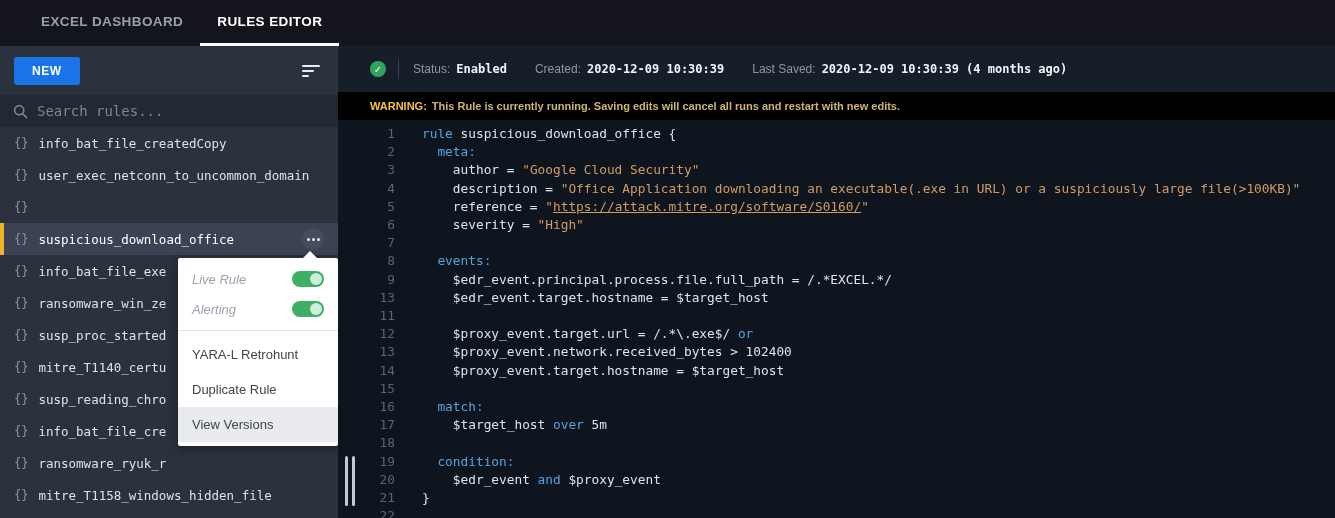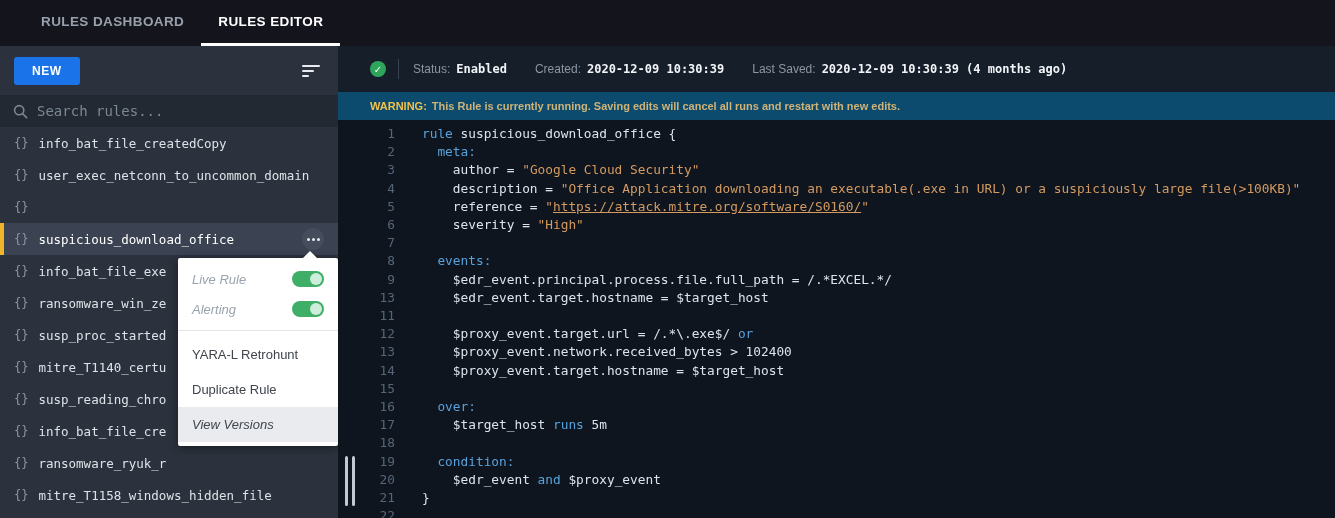--- a/index.html
+++ b/index.html
@@ -52,35 +52,35 @@
     border-left:8px solid transparent; border-right:8px solid transparent; border-bottom:8px solid #fff; }
   .menu-toggle-row { display:flex; align-items:center; justify-content:space-between;
     padding:7px 14px;font-style:italic; }
   .menu-toggle-label { font-size:13px; color:#9aa3ad; }
   .switch { width:32px; height:16px; border-radius:8px; background:#3fae66; position:relative;
     display:inline-block; cursor:pointer; flex-shrink:0; }
   .switch .knob { position:absolute; right:2px; top:2px; width:12px; height:12px; border-radius:50%;
     background:#cdeeda; }
   .menu-divider { height:1px; background:#e2e4e8; margin:6px 0; }
   .menu-item { padding:10px 14px; font-size:13px; color:#3f454d; cursor:pointer; }
-  .menu-item.hover { background:#e9ebee;font-style:italic; }
+  .menu-item.hover { background:#e9ebee; }
 
   
   .main { flex:1; display:flex; flex-direction:column; min-width:0; position:relative;
     background:#0e151f; }
   .status-bar { height:46px; background:#161e29; display:flex; align-items:center;
     padding-left:32px; flex-shrink:0; }
   .check-icon { width:16px; height:16px; border-radius:50%; background:#2fa45b; color:#fff;
     font-size:10px; display:inline-flex; align-items:center; justify-content:center; flex-shrink:0; }
   .vdiv { width:1px; height:20px; background:#39424e; margin:0 14px 0 12px; }
   .stat { display:inline-flex; align-items:baseline; gap:6px; margin-right:28px; white-space:nowrap; }
   .stat .lab { font-size:12px; color:#8d97a3; }
   .stat .val { font-family:"DejaVu Sans Mono", monospace; font-size:12px; font-weight:700; color:#f2f5f8; }
 
-  .warning-bar { height:28px; background:#0c4a6e; display:flex; align-items:center;
+  .warning-bar { height:28px; background:#000000; display:flex; align-items:center;
     padding-left:32px; gap:5px; flex-shrink:0; white-space:nowrap; }
   .warn-label { font-size:11px; font-weight:700; color:#f2c249; }
   .warn-text { font-size:11px; font-weight:700; color:#cfb377; }
 
   .editor { flex:1; overflow:hidden; padding-top:5px;
     font-family:"DejaVu Sans Mono", monospace; font-size:12.8px; line-height:18.2px; cursor:text; }
   .code-line { display:flex; min-height:18.2px; }
   .ln { width:57px; text-align:right; color:#566577; flex-shrink:0; user-select:none; }
   .lt { padding-left:27px; white-space:pre; }
   .tok-kw { color:#57a2dc; }
@@ -91,21 +91,21 @@
   .sb { position:absolute; width:3px; height:50px; top:410px; background:#c3c9d1;
     border-radius:2px; cursor:grab; }
   .sb1 { left:7px; } .sb2 { left:14px; }
 </style>
 </head>
 <body>
 
 <div class="app">
 
   <header class="topbar">
-    <div class="tab">RULES DASHBOARD</div>
+    <div class="tab">EXCEL DASHBOARD</div>
     <div class="tab active">RULES EDITOR</div>
   </header>
 
   <div class="content">
 
     <aside class="sidebar">
       <div class="sidebar-top">
         <button class="new-btn">NEW</button>
         <span class="sort-icon">
             <i></i>
@@ -280,25 +280,25 @@
             <div class="code-line">
               <span class="ln">14</span>
               <span class="lt"><span class="tok-p">    $proxy_event.target.hostname = $target_host</span></span>
             </div>
             <div class="code-line">
               <span class="ln">15</span>
               <span class="lt"></span>
             </div>
             <div class="code-line">
               <span class="ln">16</span>
-              <span class="lt"><span class="tok-kw">  over:</span></span>
+              <span class="lt"><span class="tok-kw">  match:</span></span>
             </div>
             <div class="code-line">
               <span class="ln">17</span>
-              <span class="lt"><span class="tok-p">    $target_host </span><span class="tok-kw">runs</span><span class="tok-p"> 5m</span></span>
+              <span class="lt"><span class="tok-p">    $target_host </span><span class="tok-kw">over</span><span class="tok-p"> 5m</span></span>
             </div>
             <div class="code-line">
               <span class="ln">18</span>
               <span class="lt"></span>
             </div>
             <div class="code-line">
               <span class="ln">19</span>
               <span class="lt"><span class="tok-kw">  condition:</span></span>
             </div>
             <div class="code-line">

